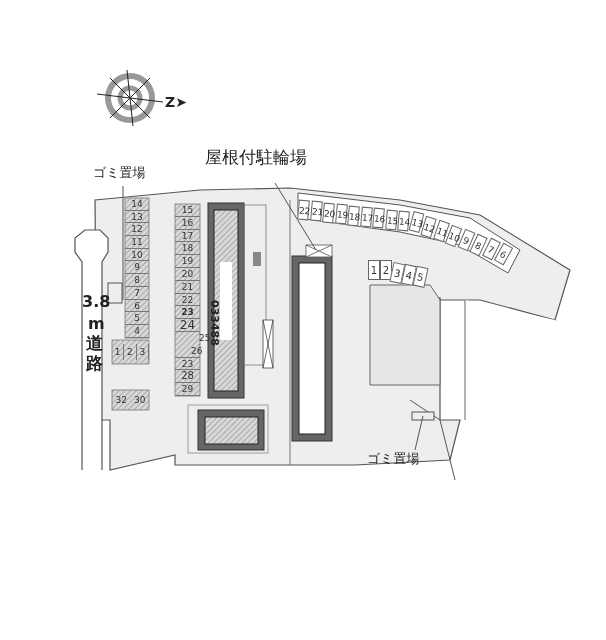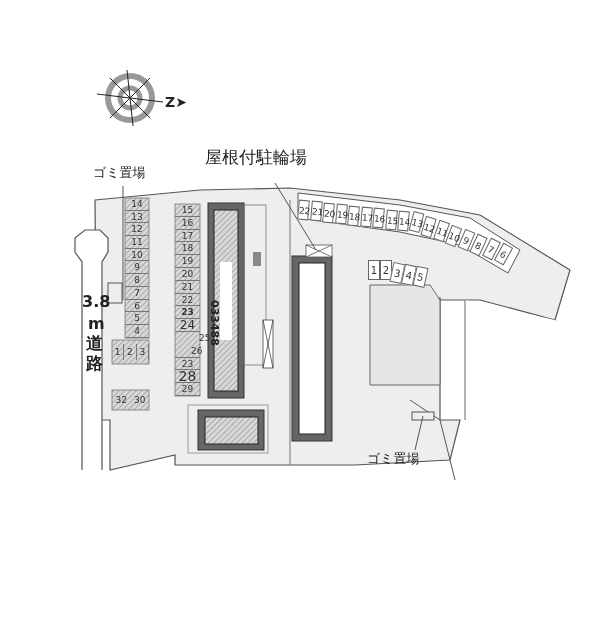--- a/index.html
+++ b/index.html
@@ -112,21 +112,21 @@
     <div style="font-size: 9px; color: rgb(51, 51, 51); text-align: center; border-bottom: 1px solid rgb(119, 119, 119); box-sizing: border-box; height: 12.8px; line-height: 12.8px;">18</div>
     <div style="font-size: 9px; color: rgb(51, 51, 51); text-align: center; border-bottom: 1px solid rgb(119, 119, 119); box-sizing: border-box; height: 12.8px; line-height: 12.8px;">19</div>
     <div style="font-size: 9px; color: rgb(51, 51, 51); text-align: center; border-bottom: 1px solid rgb(119, 119, 119); box-sizing: border-box; height: 12.8px; line-height: 12.8px;">20</div>
     <div style="font-size: 9px; color: rgb(51, 51, 51); text-align: center; border-bottom: 1px solid rgb(119, 119, 119); box-sizing: border-box; height: 12.8px; line-height: 12.8px;">21</div>
     <div style="font-size: 9px; color: rgb(51, 51, 51); text-align: center; border-bottom: 1px solid rgb(119, 119, 119); box-sizing: border-box; height: 12.8px; line-height: 12.8px;">22</div>
     <div style="font-size: 9px; color: rgb(51, 51, 51); text-align: center; border-bottom: 1px solid rgb(119, 119, 119); box-sizing: border-box; height: 12.8px; line-height: 12.8px; font-weight: bold;">23</div>
     <div style="font-size: 12px; color: rgb(51, 51, 51); text-align: center; border-bottom: 1px solid rgb(119, 119, 119); box-sizing: border-box; height: 12.8px; line-height: 12.8px;">24</div>
     <div style="font-size: 9px; color: rgb(51, 51, 51); text-align: center; border-bottom: 1px solid rgb(119, 119, 119); box-sizing: border-box; height: 12.8px; line-height: 12.8px; margin-left: 24px;">25</div>
     <div style="font-size: 9px; color: rgb(51, 51, 51); text-align: center; border-bottom: 1px solid rgb(119, 119, 119); box-sizing: border-box; height: 12.8px; line-height: 12.8px; padding-left: 16px;">26</div>
     <div style="font-size: 9px; color: rgb(51, 51, 51); text-align: center; border-bottom: 1px solid rgb(119, 119, 119); box-sizing: border-box; height: 12.8px; line-height: 12.8px;">23</div>
-    <div style="font-size: 14px; color: rgb(51, 51, 51); text-align: center; border-bottom: 1px solid rgb(119, 119, 119); box-sizing: border-box; height: 12.8px; line-height: 12.8px;">28</div>
+    <div style="font-size: 10px; color: rgb(51, 51, 51); text-align: center; border-bottom: 1px solid rgb(119, 119, 119); box-sizing: border-box; height: 12.8px; line-height: 12.8px;">28</div>
     <div style="font-size: 9px; color: rgb(51, 51, 51); text-align: center; border-bottom: 1px solid rgb(119, 119, 119); box-sizing: border-box; height: 12.8px; line-height: 12.8px;">29</div>
   </div>
 <div id="bike-top" style="position:absolute;left:298px;top:200px;width:220px;">
     <div style="color: rgb(51, 51, 51); text-align: center; box-sizing: border-box; position: absolute; width: 11px; height: 20px; line-height: 20px; border: 1px solid rgb(102, 102, 102); background: rgb(255, 255, 255); font-size: 9px; left: 0px; top: 0px; transform: rotate(5deg);">22</div>
     <div style="color: rgb(51, 51, 51); text-align: center; box-sizing: border-box; position: absolute; width: 11px; height: 20px; line-height: 20px; border: 1px solid rgb(102, 102, 102); background: rgb(255, 255, 255); font-size: 9px; left: 12.5px; top: 1.4px; transform: rotate(5deg);">21</div>
     <div style="color: rgb(51, 51, 51); text-align: center; box-sizing: border-box; position: absolute; width: 11px; height: 20px; line-height: 20px; border: 1px solid rgb(102, 102, 102); background: rgb(255, 255, 255); font-size: 9px; left: 25px; top: 2.8px; transform: rotate(5deg);">20</div>
     <div style="color: rgb(51, 51, 51); text-align: center; box-sizing: border-box; position: absolute; width: 11px; height: 20px; line-height: 20px; border: 1px solid rgb(102, 102, 102); background: rgb(255, 255, 255); font-size: 9px; left: 37.5px; top: 4.2px; transform: rotate(5deg);">19</div>
     <div style="color: rgb(51, 51, 51); text-align: center; box-sizing: border-box; position: absolute; width: 11px; height: 20px; line-height: 20px; border: 1px solid rgb(102, 102, 102); background: rgb(255, 255, 255); font-size: 9px; left: 50px; top: 5.6px; transform: rotate(5deg);">18</div>
     <div style="color: rgb(51, 51, 51); text-align: center; box-sizing: border-box; position: absolute; width: 11px; height: 20px; line-height: 20px; border: 1px solid rgb(102, 102, 102); background: rgb(255, 255, 255); font-size: 9px; left: 62.5px; top: 7px; transform: rotate(5deg);">17</div>
     <div style="color: rgb(51, 51, 51); text-align: center; box-sizing: border-box; position: absolute; width: 11px; height: 20px; line-height: 20px; border: 1px solid rgb(102, 102, 102); background: rgb(255, 255, 255); font-size: 9px; left: 75px; top: 8.4px; transform: rotate(5deg);">16</div>

